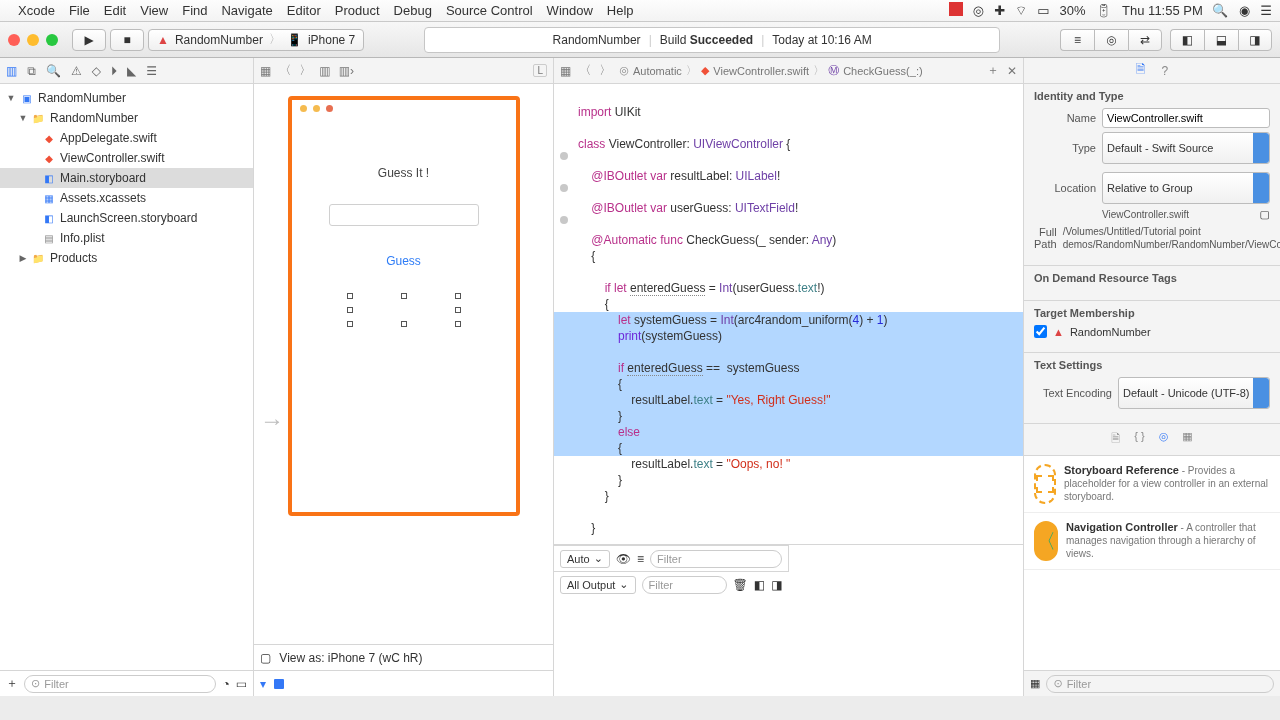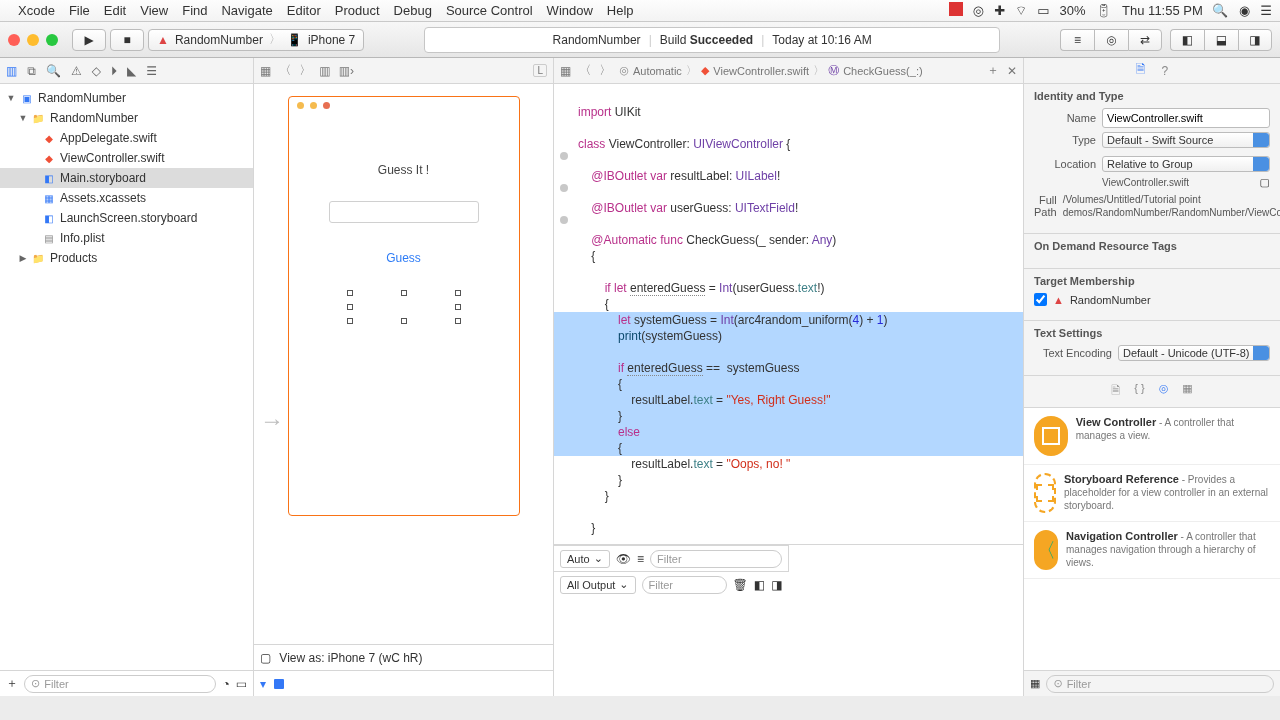--- a/index.html
+++ b/index.html
@@ -48,53 +48,53 @@
 .disclosure { width:10px; text-align:center; color:#666; font-size:9px;}
 .ficon { width:14px; height:14px; display:inline-flex; align-items:center; justify-content:center; font-size:10px; }
 .ficon.swift { color:#f05138; } .ficon.story { color:#3478f6; } .ficon.proj { color:#3478f6;} .ficon.folder{color:#67a8e8;} .ficon.assets{color:#3478f6;} .ficon.plist{color:#888;}
 .nav-bottom { height:26px; border-top:1px solid #d6d6d6; display:flex; align-items:center; padding:0 6px; gap:6px;}
 .filter-box { flex:1; height:18px; border:1px solid #ccc; border-radius:9px; padding:0 6px; font-size:11px; color:#999; display:flex; align-items:center; gap:4px;}
 
 
 .canvas-area { width: 300px; border-right: 1px solid #d6d6d6; background:#fff; display:flex; flex-direction:column; position:relative;}
 .scene { flex:1; display:flex; align-items:flex-start; justify-content:center; padding-top:12px; position:relative;}
 .arrow-in { position:absolute; left:6px; top:320px; font-size:24px; color:#bdbdbd;}
-.vc-box { width:232px; height:420px; border:1px solid #f97316; border-radius:4px; background:#fff; position:relative;}
+.vc-box { width:232px; height:420px; border:4px solid #f97316; border-radius:4px; background:#fff; position:relative;}
 .vc-titlebar { height:16px; display:flex; align-items:center; gap:6px; padding-left:8px;}
 .vc-titlebar .d { width:7px; height:7px; border-radius:50%;}
 .vc-content { padding: 50px 24px 0; text-align:center;}
 .guess-title { font-size:12px; color:#444; margin-bottom:24px;}
 .txt-field { height:22px; border:1px solid #d0d0d0; border-radius:3px; margin:0 auto 28px; width:150px;}
 .guess-btn { color:#2e7cf6; font-size:12px; margin-bottom:28px;}
 .sel-handles { width:108px; height:28px; margin:0 auto; position:relative;}
 .handle { width:6px; height:6px; background:#fff; border:1px solid #555; position:absolute;}
 .canvas-bottom { height:26px; border-top:1px solid #d6d6d6; display:flex; align-items:center; padding:0 6px; gap:8px; font-size:12px;}
 .canvas-bottom2 { height:26px; border-top:1px solid #d6d6d6; display:flex; align-items:center; padding:0 6px; gap:8px;}
 
 
 .editor-area { flex:1; display:flex; flex-direction:column; border-right:1px solid #d6d6d6; background:#fff; min-width:0;}
 .code { flex:1; font-family: Menlo, monospace; font-size:12px; line-height:16px; padding: 4px 0 4px 24px; position:relative; overflow:hidden; white-space:pre;}
 .gutter-dot { position:absolute; left:6px; width:8px; height:8px; border-radius:50%; background:#c8c8c8;}
-.kw { color:#b8308a; } .type { color:#6f41a7; } .attr { color:#b8308a;} .str { color:#d12f1b;} .num { color:#272ad8;} .func { color:#0c4a6e;} .id { color:#3e8087;}
+.kw { color:#b8308a; } .type { color:#6f41a7; } .attr { color:#b8308a;} .str { color:#d12f1b;} .num { color:#272ad8;} .func { color:#6d28d9;} .id { color:#3e8087;}
 .hl { background:#b3d7ff; display:block; margin-left:-24px; padding-left:24px;}
 .debug-area { height:152px; border-top:1px solid #d6d6d6; display:flex;flex-direction:column;}
 .debug-left { width:50%; border-right:1px solid #d6d6d6; display:flex; flex-direction:column;}
 .debug-right { width:50%; display:flex; flex-direction:column;}
 .debug-body { flex:1; background:#fff;}
 .debug-foot { height:26px; border-top:1px solid #d6d6d6; display:flex; align-items:center; gap:6px; padding:0 6px;}
 .seg { height:18px; border:1px solid #ccc; border-radius:3px; padding:0 6px; display:flex; align-items:center; gap:4px; font-size:11px; background:#fff;}
 
 
 .inspector { width: 256px; background:#f4f4f4; display:flex; flex-direction:column; font-size:11px;}
 .insp-section { border-bottom:1px solid #d6d6d6; padding:6px 10px 10px;}
 .insp-head { font-weight:600; color:#555; margin-bottom:6px;}
 .insp-row { display:flex; align-items:center; margin-bottom:4px; gap:6px;}
 .insp-label { width:62px; text-align:right; color:#555;}
 .insp-input { flex:1; height:20px; border:1px solid #bcbcbc; background:#fff; border-radius:3px; padding:0 4px; font-size:11px;}
-.insp-select { flex:1; height:16px; border:1px solid #bcbcbc; background:linear-gradient(#fff,#f0f0f0); border-radius:3px; padding:0 4px; position:relative; display:flex; align-items:center;}
+.insp-select { flex:1; height:32px; border:1px solid #bcbcbc; background:linear-gradient(#fff,#f0f0f0); border-radius:3px; padding:0 4px; position:relative; display:flex; align-items:center;}
 .insp-select::after { content:""; position:absolute; right:0; top:0; width:16px; height:100%; background:#4a90e2; border-radius:0 3px 3px 0;}
 .insp-text { flex:1; color:#555; font-size:10px; line-height:13px;}
 .lib-icons { display:flex; justify-content:center; gap:14px; padding:6px 0; border-top:1px solid #d6d6d6; border-bottom:1px solid #d6d6d6; color:#888;}
 .lib-icons .active { color:#3478f6;}
 .lib-items { flex:1; overflow:hidden; background:#fff;}
 .lib-item { display:flex; gap:8px; padding:8px 10px; border-bottom:1px solid #eee;}
 .lib-thumb { width:40px; height:40px; border-radius:20px; border:2px solid #f5a623; display:flex; align-items:center; justify-content:center; background:#fff;}
 .lib-thumb.filled { background:#f5a623;}
 .lib-thumb.dashed { border-style:dashed;}
 .lib-title { font-weight:600; font-size:11px;}
@@ -411,26 +411,20 @@
         </div>
     </div>
     <div class="lib-icons">
       <span>🗎</span>
       <span>{ }</span>
       <span class="active">◎</span>
       <span>▦</span>
     </div>
     <div class="lib-items">
       <div class="lib-item">
-        <div class="lib-thumb filled">
-            <div style="width:18px;height:18px;border:2px solid #fff"></div>
-          </div>
-        <div><span class="lib-title">View Controller</span><span class="lib-desc"> - A controller that manages a view.</span></div>
-      </div>
-      <div class="lib-item">
         <div class="lib-thumb dashed">
             <div style="width:18px;height:18px;border:2px dashed #f5a623"></div>
           </div>
         <div><span class="lib-title">Storyboard Reference</span><span class="lib-desc"> - Provides a placeholder for a view controller in an external storyboard.</span></div>
       </div>
       <div class="lib-item">
         <div class="lib-thumb filled">
             <span style="color:#3a6;font-size:20px">〈</span>
           </div>
         <div><span class="lib-title">Navigation Controller</span><span class="lib-desc"> - A controller that manages navigation through a hierarchy of views.</span></div>

